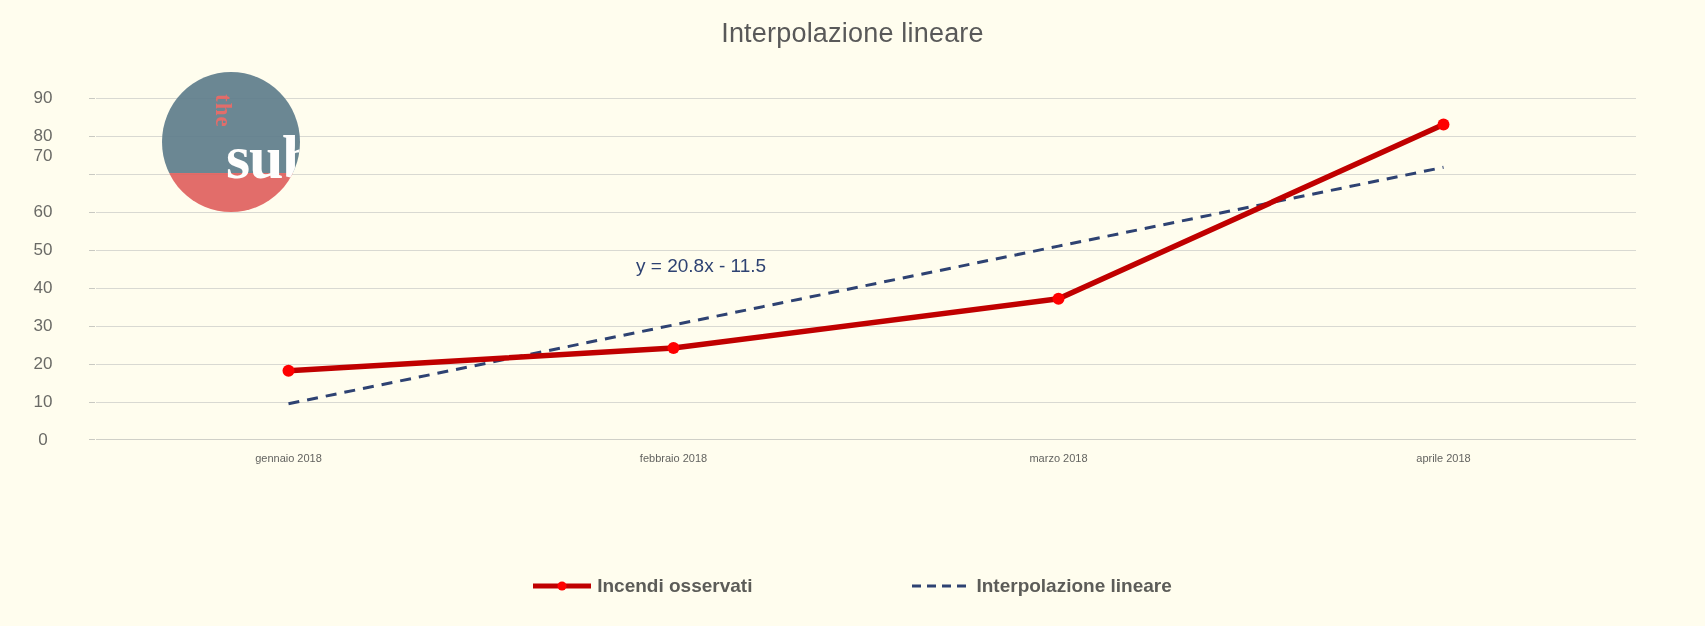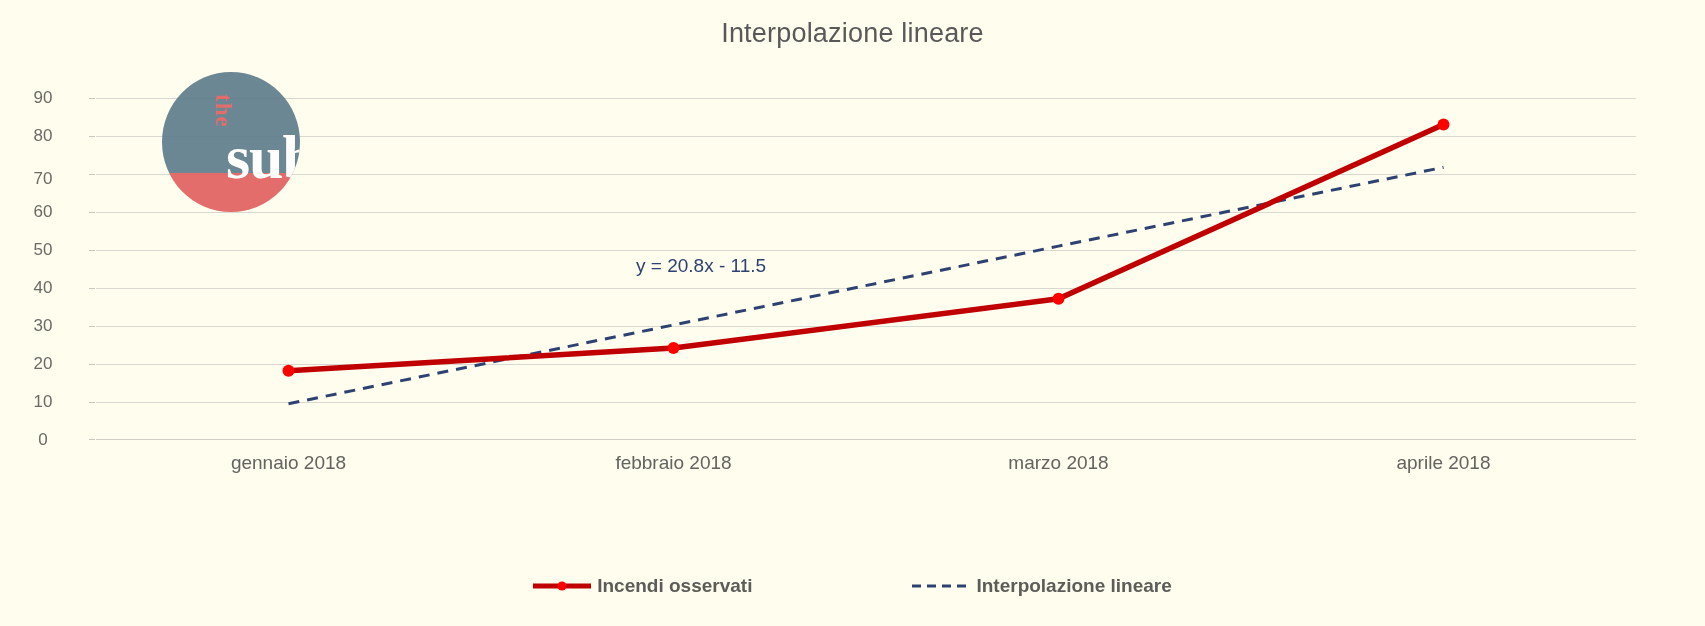--- a/index.html
+++ b/index.html
@@ -93,21 +93,21 @@
   .x-axis-labels {
     position: absolute;
     left: 96px;
     top: 452px;
     width: 1540px;
     height: 30px;
   }
   .x-label {
     position: absolute;
     transform: translateX(-50%);
-    font-size: 19px;
+    font-size: 11px;
     color: #636360;
     white-space: nowrap;
     top: 0;
   }
 
   
   .series-svg {
     position: absolute;
     left: 0;
     top: 0;
@@ -208,21 +208,21 @@
 </head>
 <body>
 
 <div id="chart-root">
 
   <div class="chart-title">Interpolazione lineare</div>
 
   <div class="y-axis-labels">
     <div class="y-label" style="top:98px">90</div>
     <div class="y-label" style="top:136px">80</div>
-    <div class="y-label" style="top:179px">70</div>
+    <div class="y-label" style="top:156px">70</div>
     <div class="y-label" style="top:212px">60</div>
     <div class="y-label" style="top:250px">50</div>
     <div class="y-label" style="top:288px">40</div>
     <div class="y-label" style="top:326px">30</div>
     <div class="y-label" style="top:364px">20</div>
     <div class="y-label" style="top:402px">10</div>
     <div class="y-label" style="top:440px">0</div>
   </div>
 
   <div class="plot-area">

